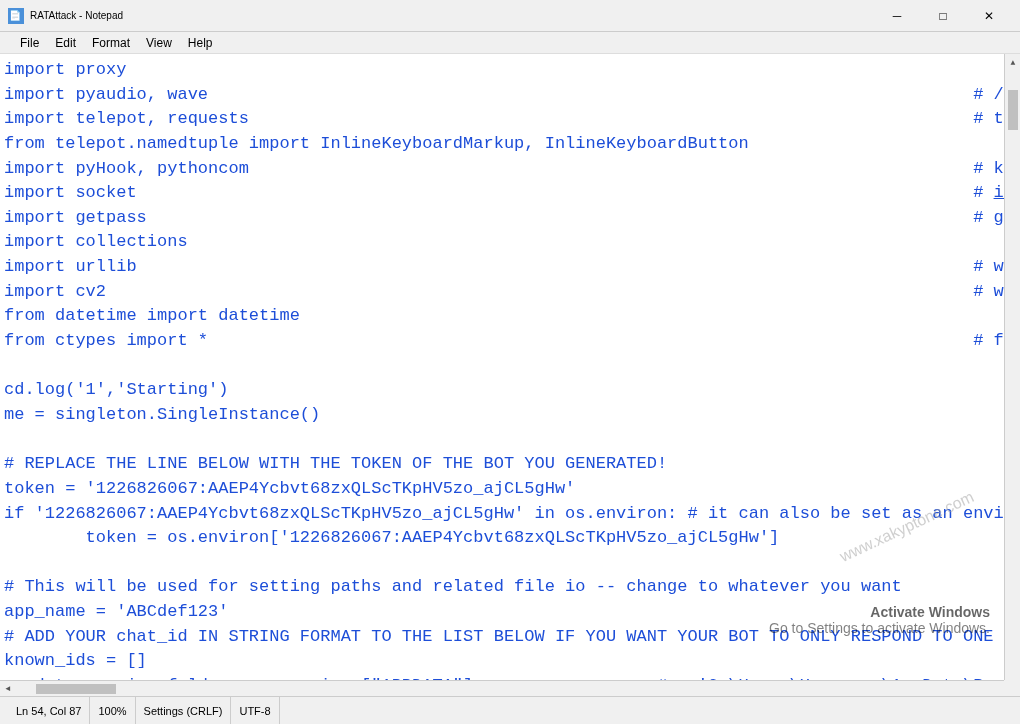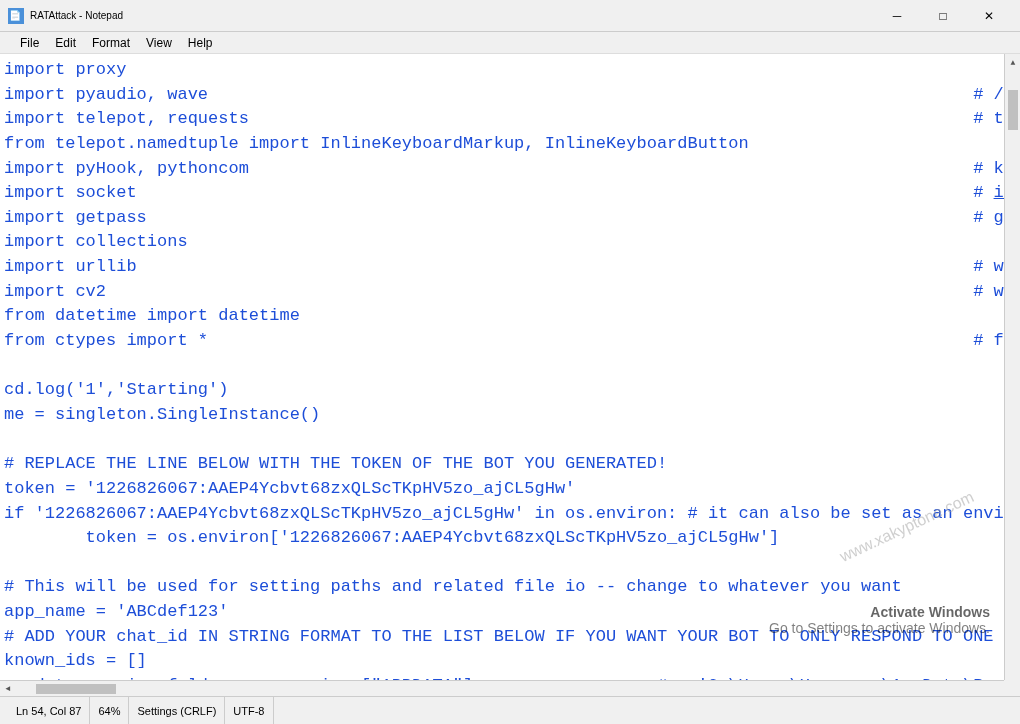--- a/index.html
+++ b/index.html
@@ -287,21 +287,21 @@
     <div class="activate-title">Activate Windows</div>
     <div class="activate-sub">Go to Settings to activate Windows.</div>
   </div>
 </div>
 
 <div class="statusbar">
   <div class="status-section">
     <span>Ln 54, Col 87</span>
   </div>
   <div class="status-section">
-    <span>64%</span>
+    <span>100%</span>
   </div>
   <div class="status-section">
     <span>Settings (CRLF)</span>
   </div>
   <div class="status-section">
     <span>UTF-8</span>
   </div>
 </div>
 
 </body></html>

